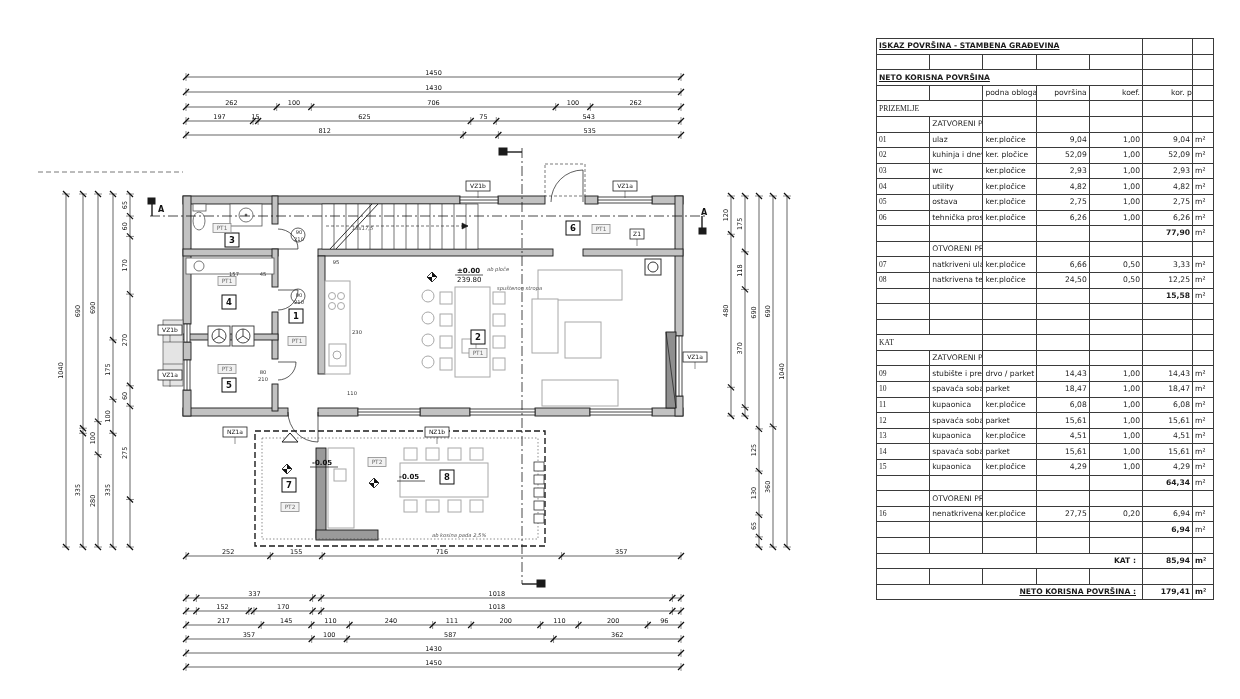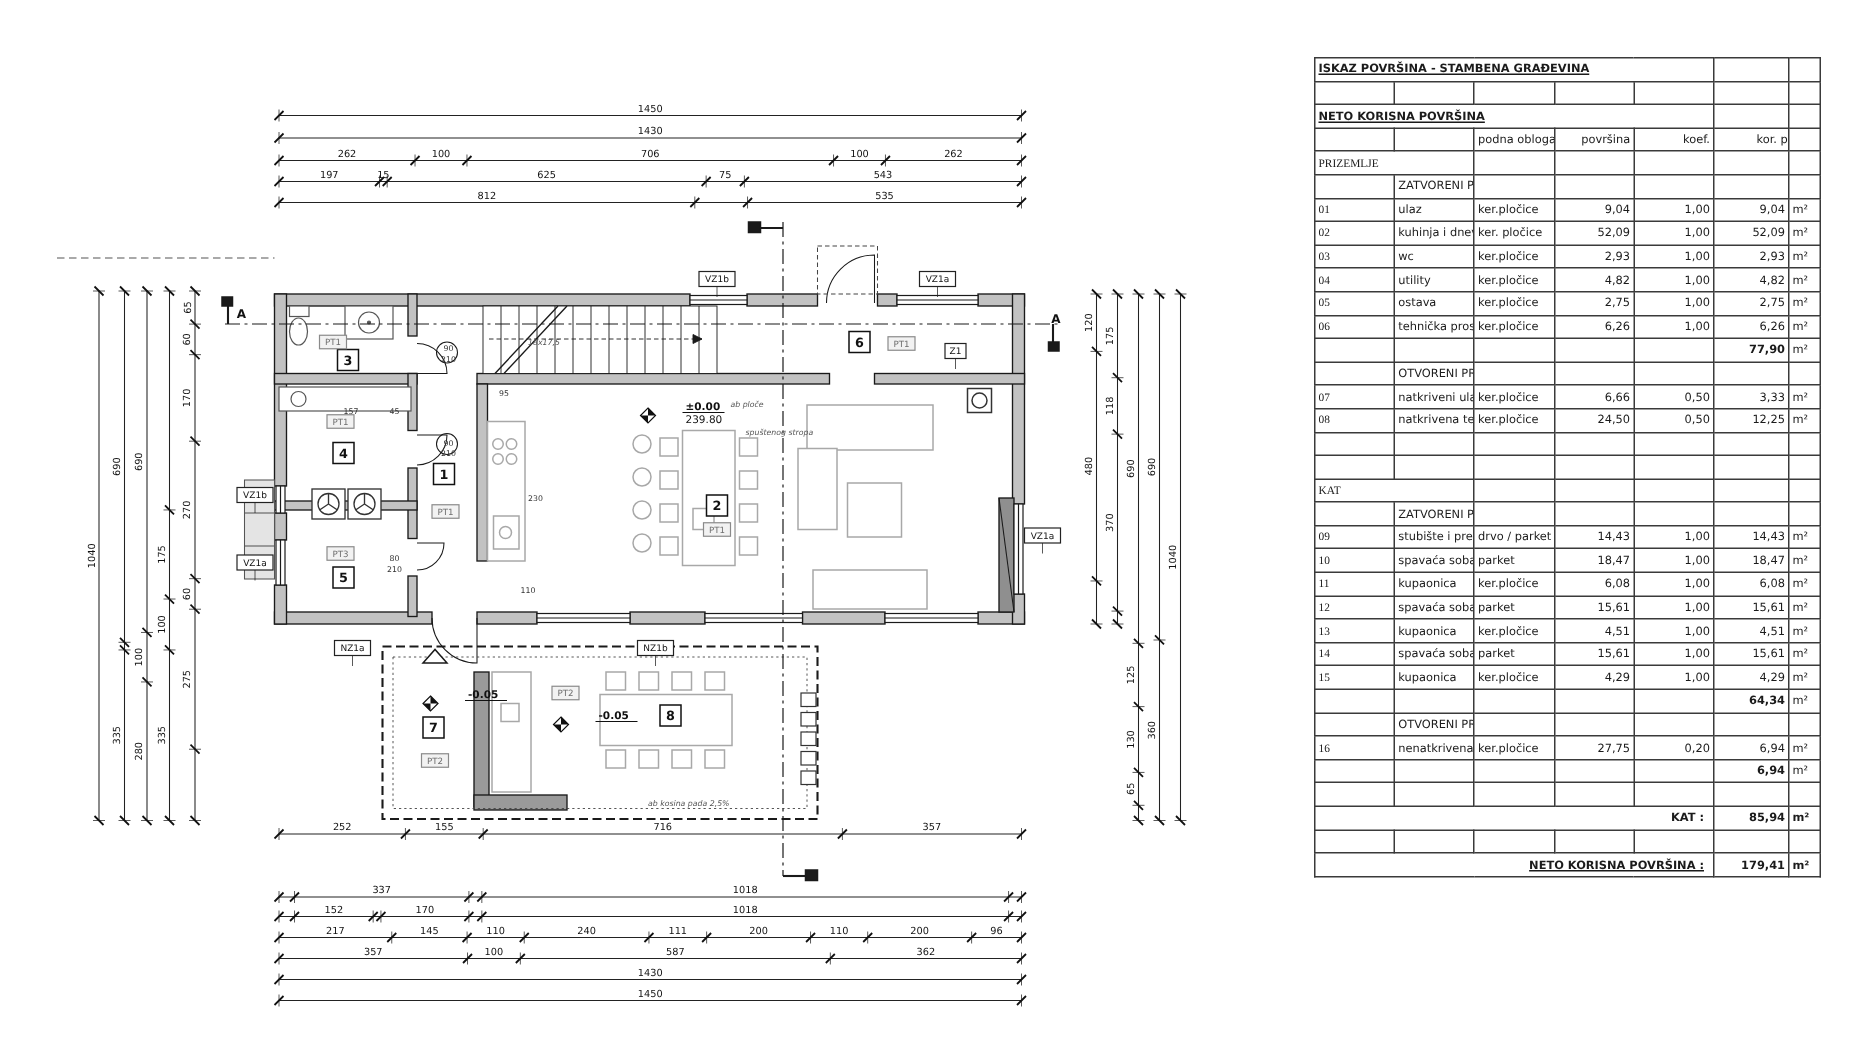--- a/index.html
+++ b/index.html
@@ -877,20 +877,29 @@
         </tr>
         <tr class="t-item">
           <td class="c-no">08</td>
           <td class="c-name">natkrivena terasa</td>
           <td class="c-obl">ker.pločice</td>
           <td class="c-pov">24,50</td>
           <td class="c-koef">0,50</td>
           <td class="c-kor" style="text-align: right;">12,25</td>
           <td class="c-unit">m²</td>
         </tr>
+        <tr class="t-sum">
+          <td class="c-no"></td>
+          <td class="c-name"></td>
+          <td class="c-obl"></td>
+          <td class="c-pov"></td>
+          <td class="c-koef"></td>
+          <td class="c-kor">15,58</td>
+          <td class="c-unit">m²</td>
+        </tr>
         <tr class="t-blank">
           <td class="c-no"></td>
           <td class="c-name"></td>
           <td class="c-obl"></td>
           <td class="c-pov"></td>
           <td class="c-koef"></td>
           <td class="c-kor"></td>
           <td class="c-unit"></td>
         </tr>
         <tr class="t-blank">

